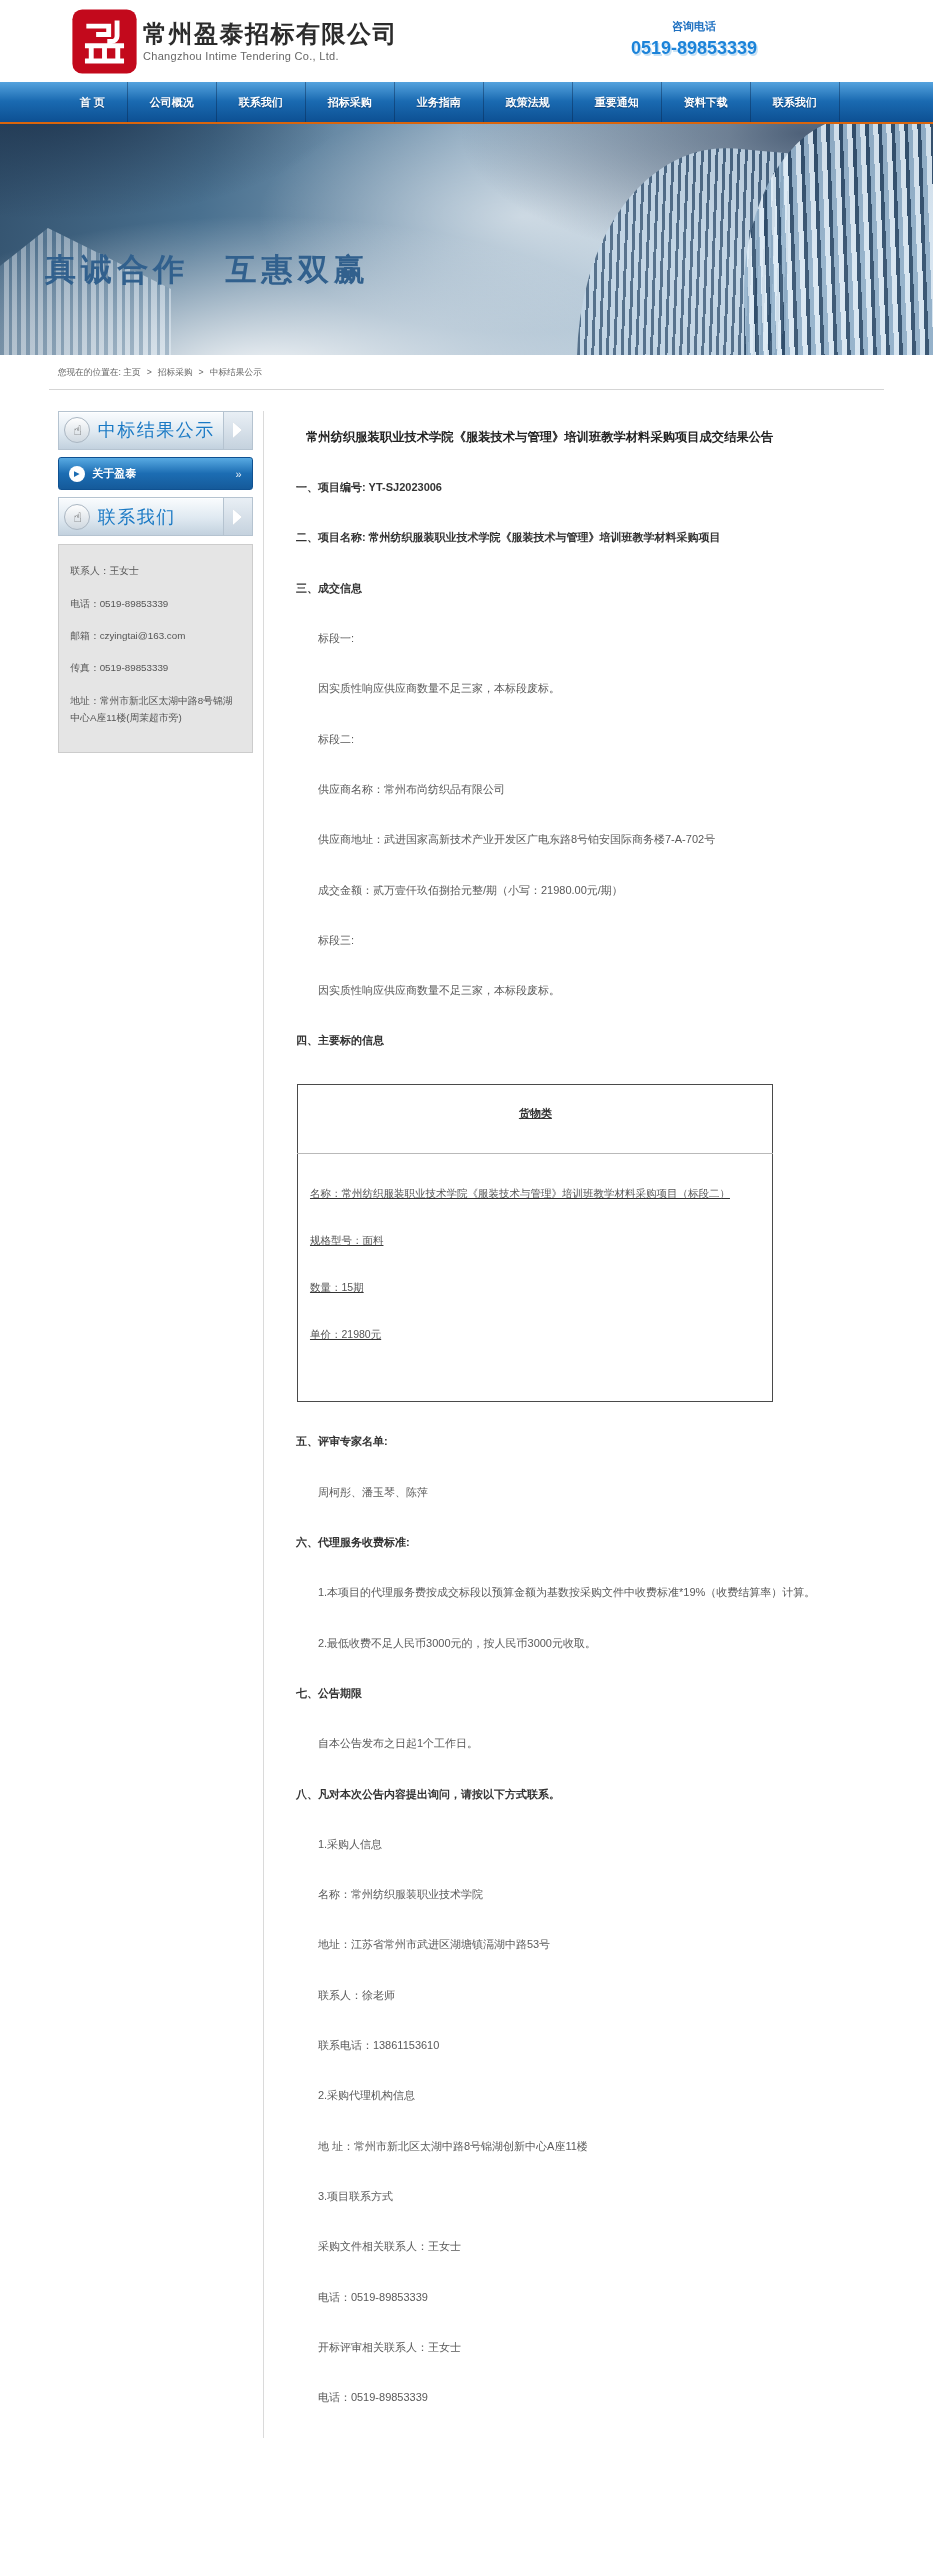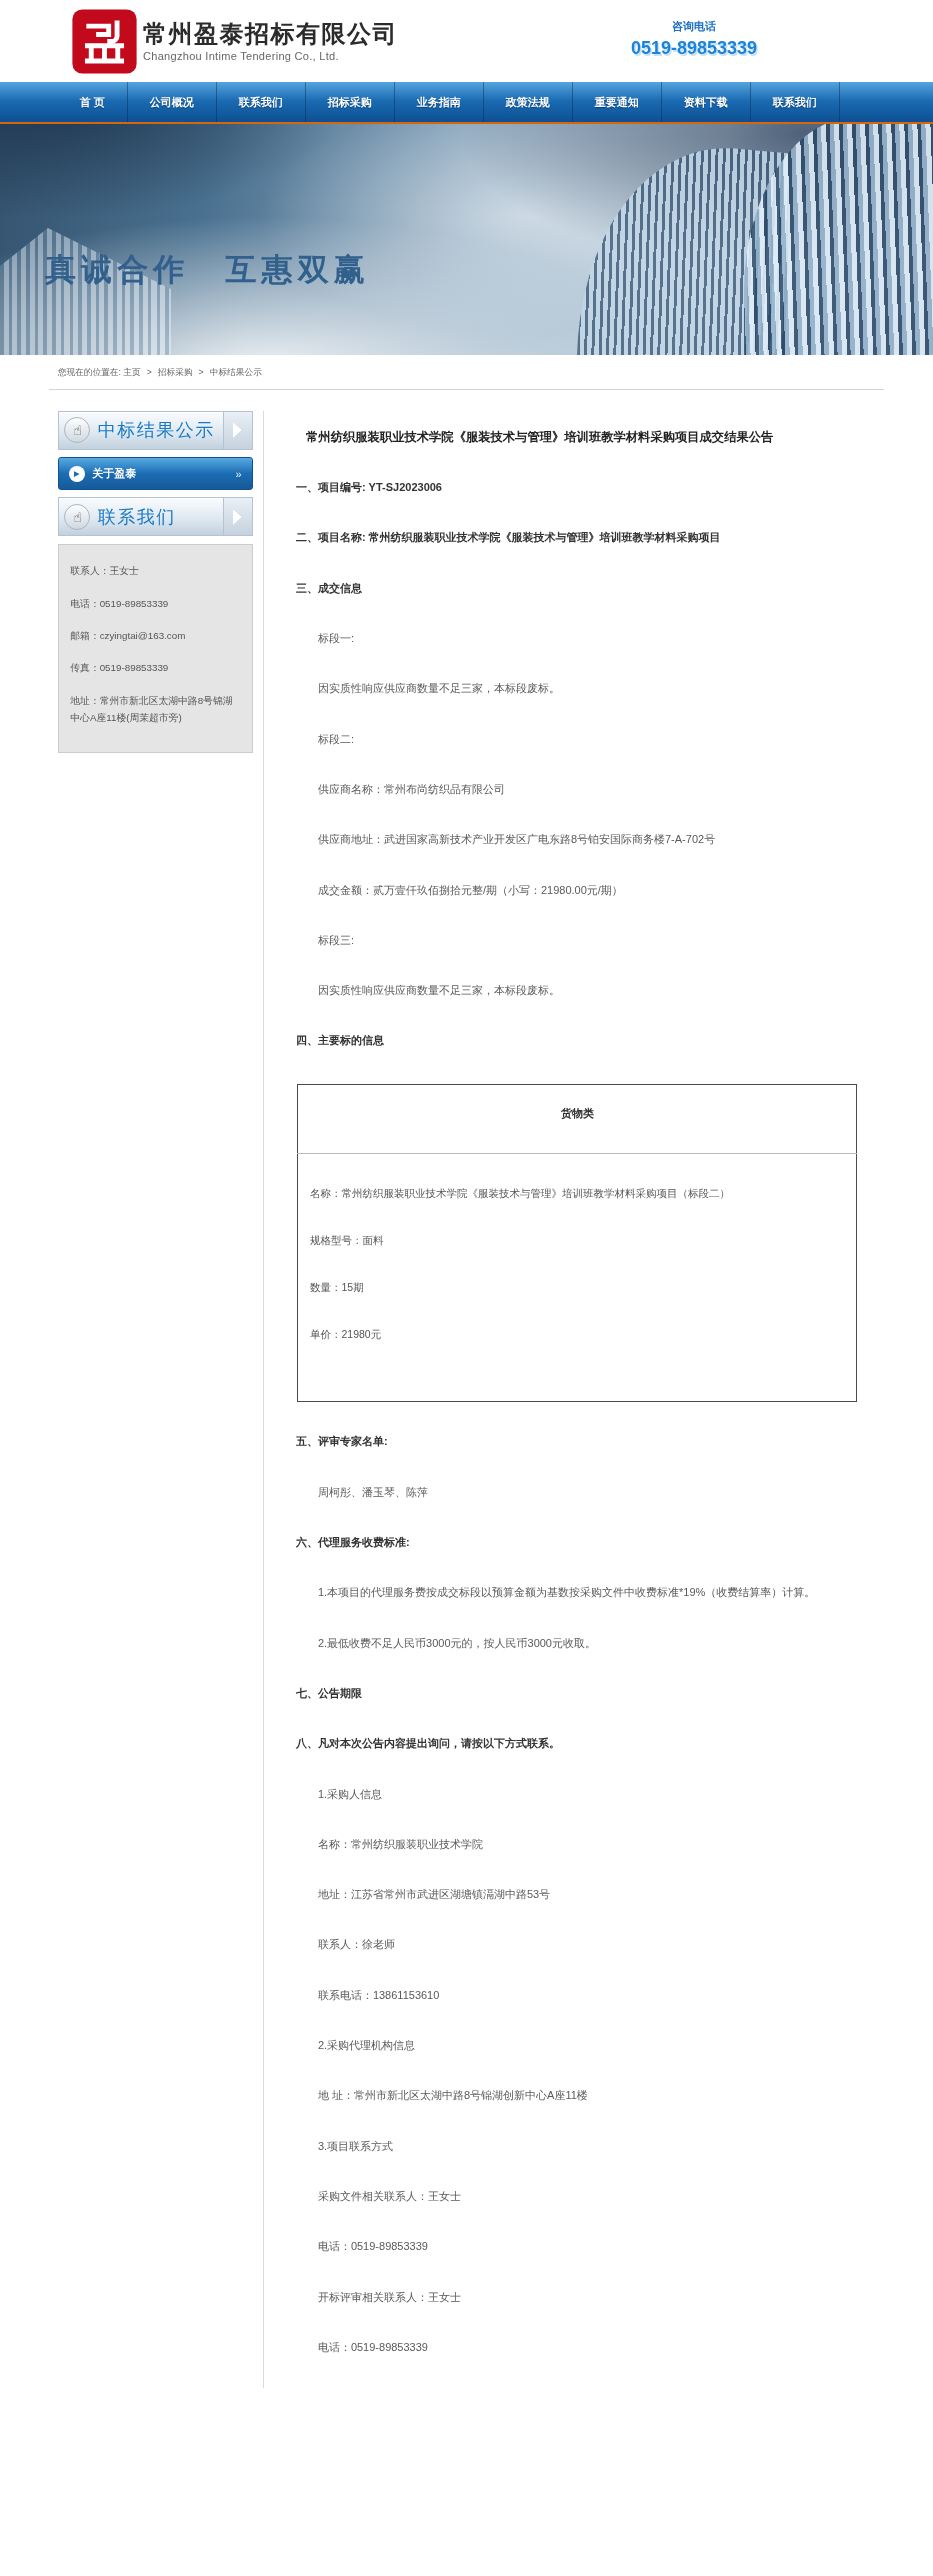--- a/index.html
+++ b/index.html
@@ -112,21 +112,21 @@
   .about-more { margin-left: auto; font-size: 11px; opacity: .9; }
   .contact-box { border: 0.7px solid #ccc; background: #e5e5e5; padding: 17.4px 11.6px 26px; }
   .contact-box p { font-size: 9.8px; color: #555; line-height: 1.75; margin: 0 0 15.3px; }
   .contact-box p:last-child { margin-bottom: 0; }
 
   .content { flex: 1; border-left: 0.7px solid #dadada; margin-left: 10.2px; padding: 16px 4.4px 0 32px; min-height: 1888px; }
   .art-title { font-size: 12.3px; font-weight: bold; color: #222; line-height: 1.7; padding-left: 10.2px; margin-bottom: 10.2px; }
   .content p.h { font-size: 11px; font-weight: bold; color: #333; margin: 30.5px 0; line-height: 1.8; }
   .content p.b { font-size: 11px; color: #595959; margin: 30.5px 0; line-height: 1.8; text-indent: 2em; }
 
-  .goods-table { border-collapse: collapse; width: 560px; margin: 33px 0 11.6px 1.5px; border: 0.7px solid #4a4a4a; }
+  .goods-table { border-collapse: collapse; width: 476px; margin: 33px 0 11.6px 1.5px; border: 0.7px solid #4a4a4a; text-decoration: underline; }
   .goods-table th { border-bottom: 0.7px solid #b9b9b9; padding: 20.3px 7.3px 32px; font-size: 11px; color: #333; text-align: center; font-weight: bold; }
   .goods-table td { padding: 2.9px 11.6px 29px; }
   .goods-table td p { font-size: 10.5px; color: #555; line-height: 1.8; margin: 28px 0; }
 </style>
 </head>
 <body>
 
 <div class="top">
   <div class="c top-inner">
     <svg class="seal-logo" viewBox="0 0 96 96">
@@ -290,20 +290,21 @@
         <p class="b">周柯彤、潘玉琴、陈萍</p>
 
         <p class="h">六、代理服务收费标准:</p>
 
         <p class="b">1.本项目的代理服务费按成交标段以预算金额为基数按采购文件中收费标准*19%（收费结算率）计算。</p>
 
         <p class="b">2.最低收费不足人民币3000元的，按人民币3000元收取。</p>
 
         <p class="h">七、公告期限</p>
 
+        <p class="b">自本公告发布之日起1个工作日。</p>
 
         <p class="h">八、凡对本次公告内容提出询问，请按以下方式联系。</p>
 
         <p class="b">1.采购人信息</p>
 
         <p class="b">名称：常州纺织服装职业技术学院</p>
 
         <p class="b">地址：江苏省常州市武进区湖塘镇滆湖中路53号</p>
 
         <p class="b">联系人：徐老师</p>

